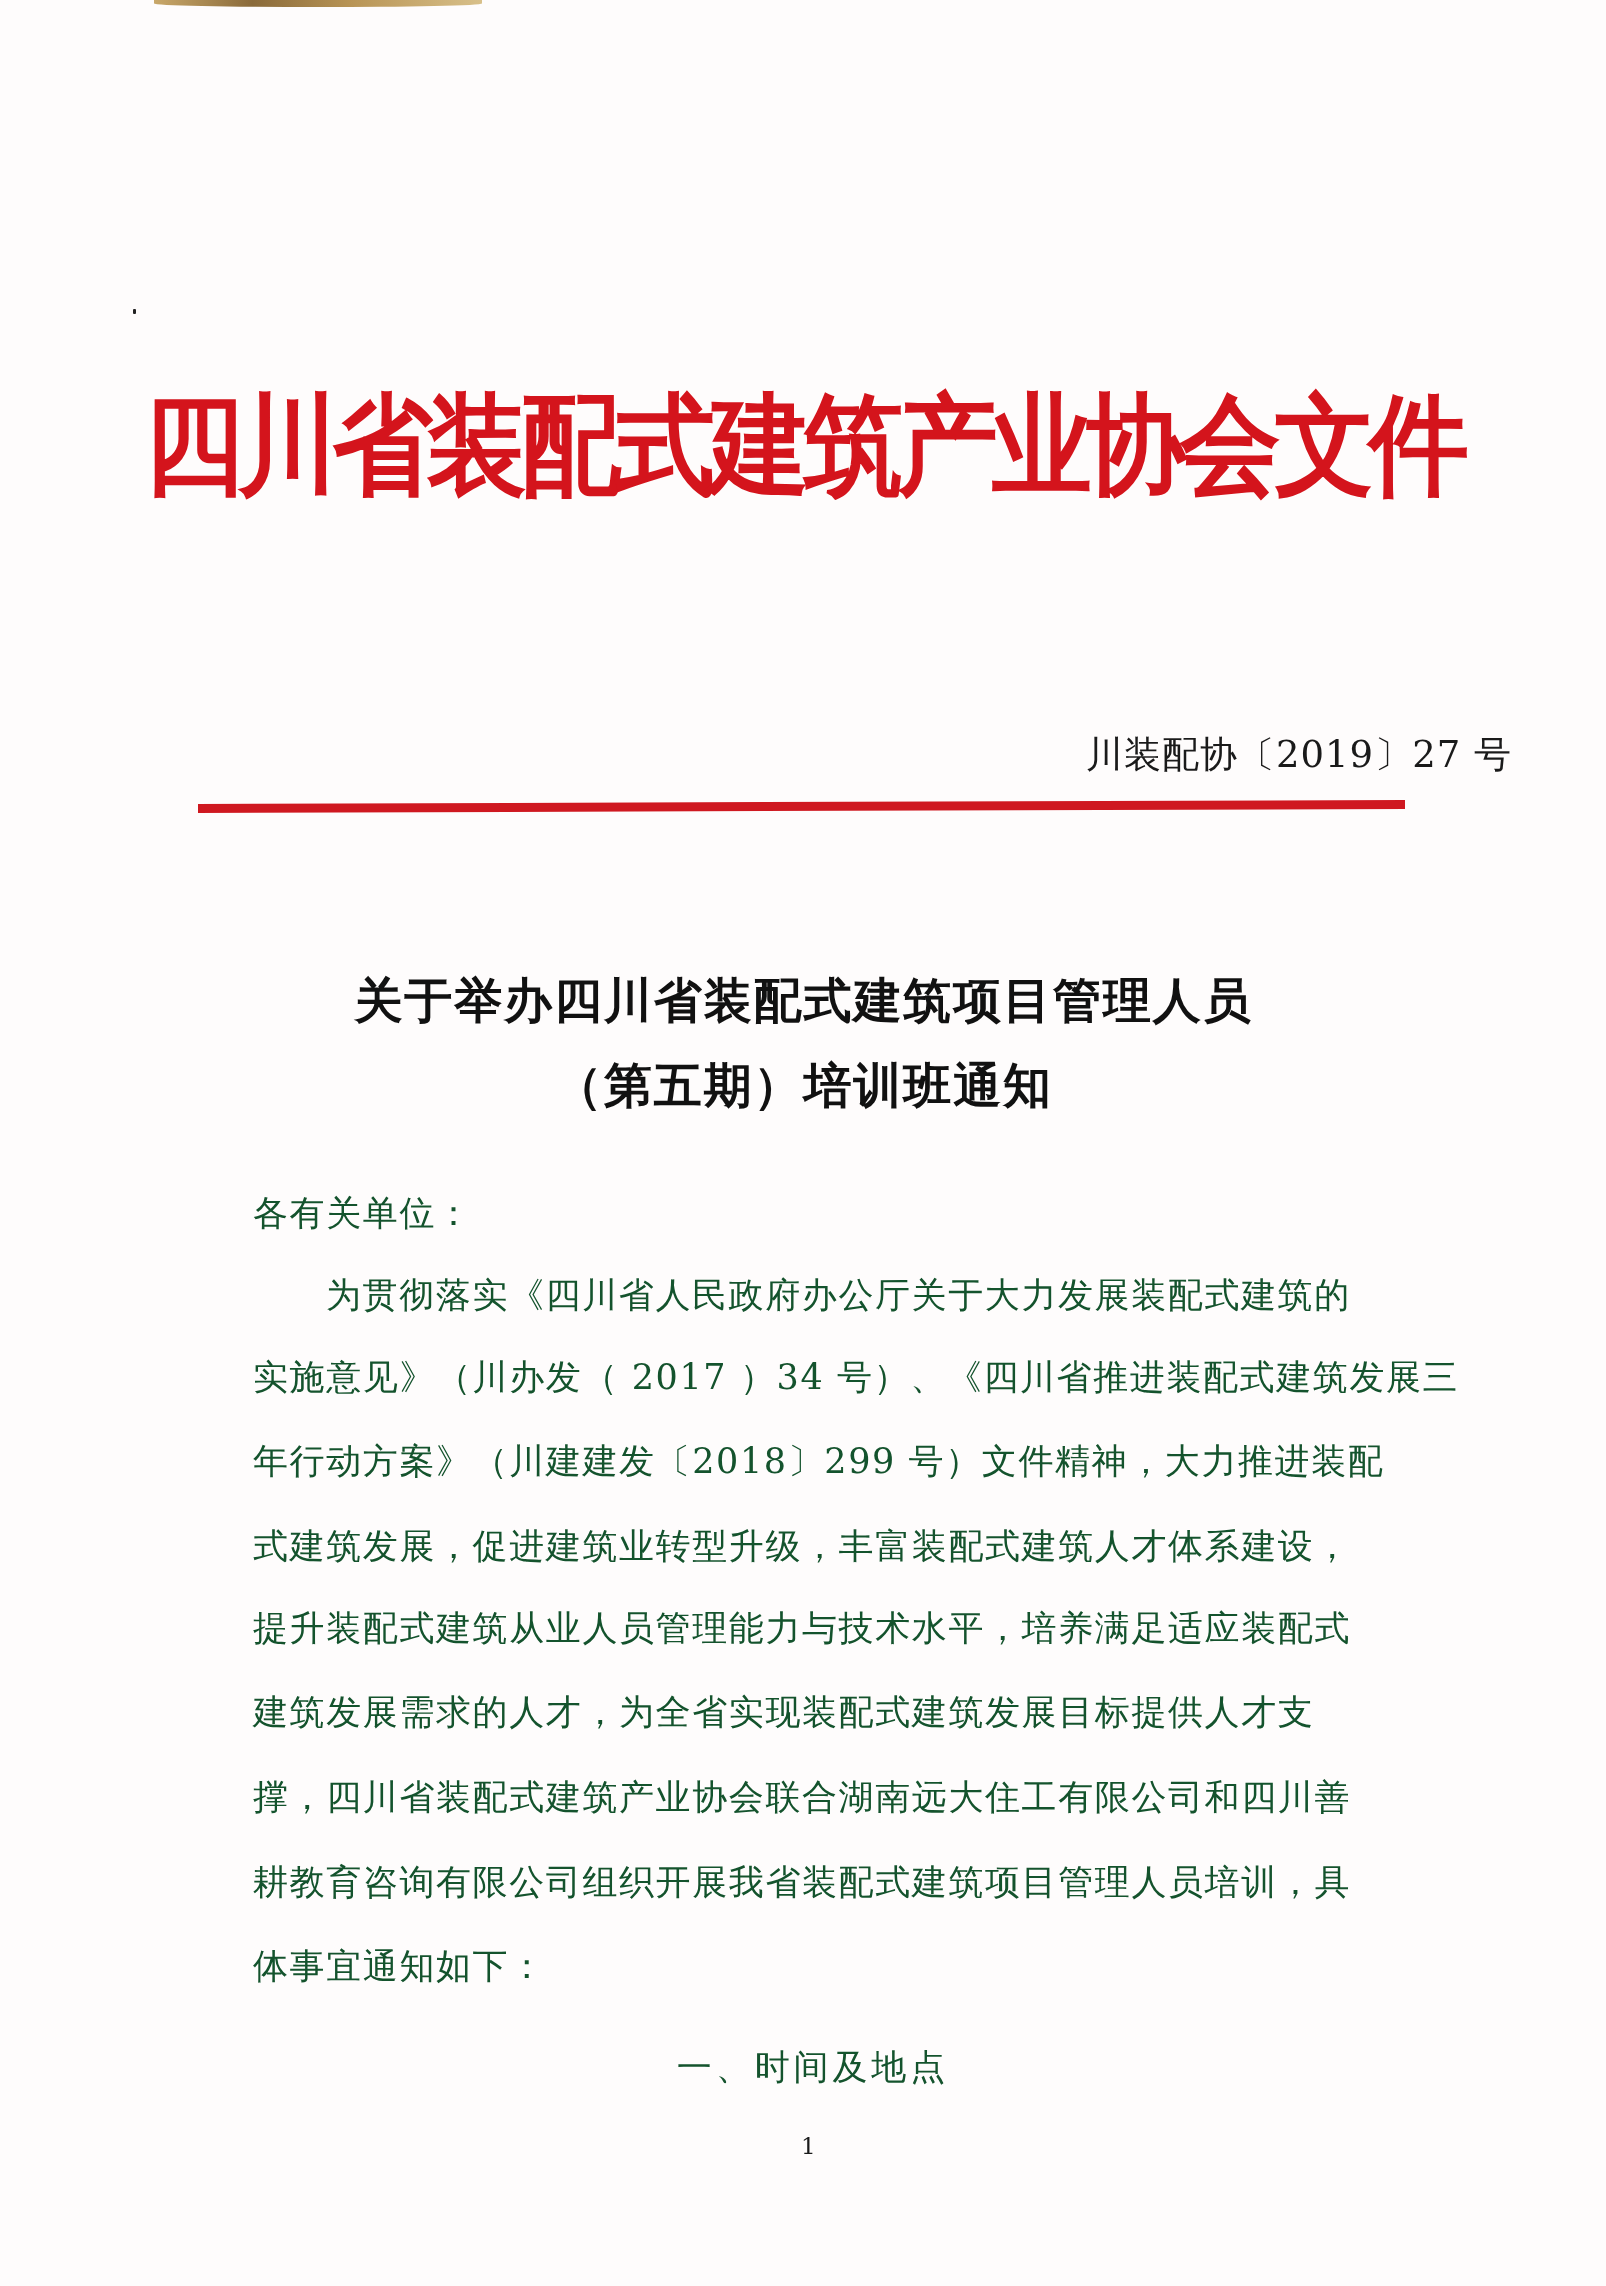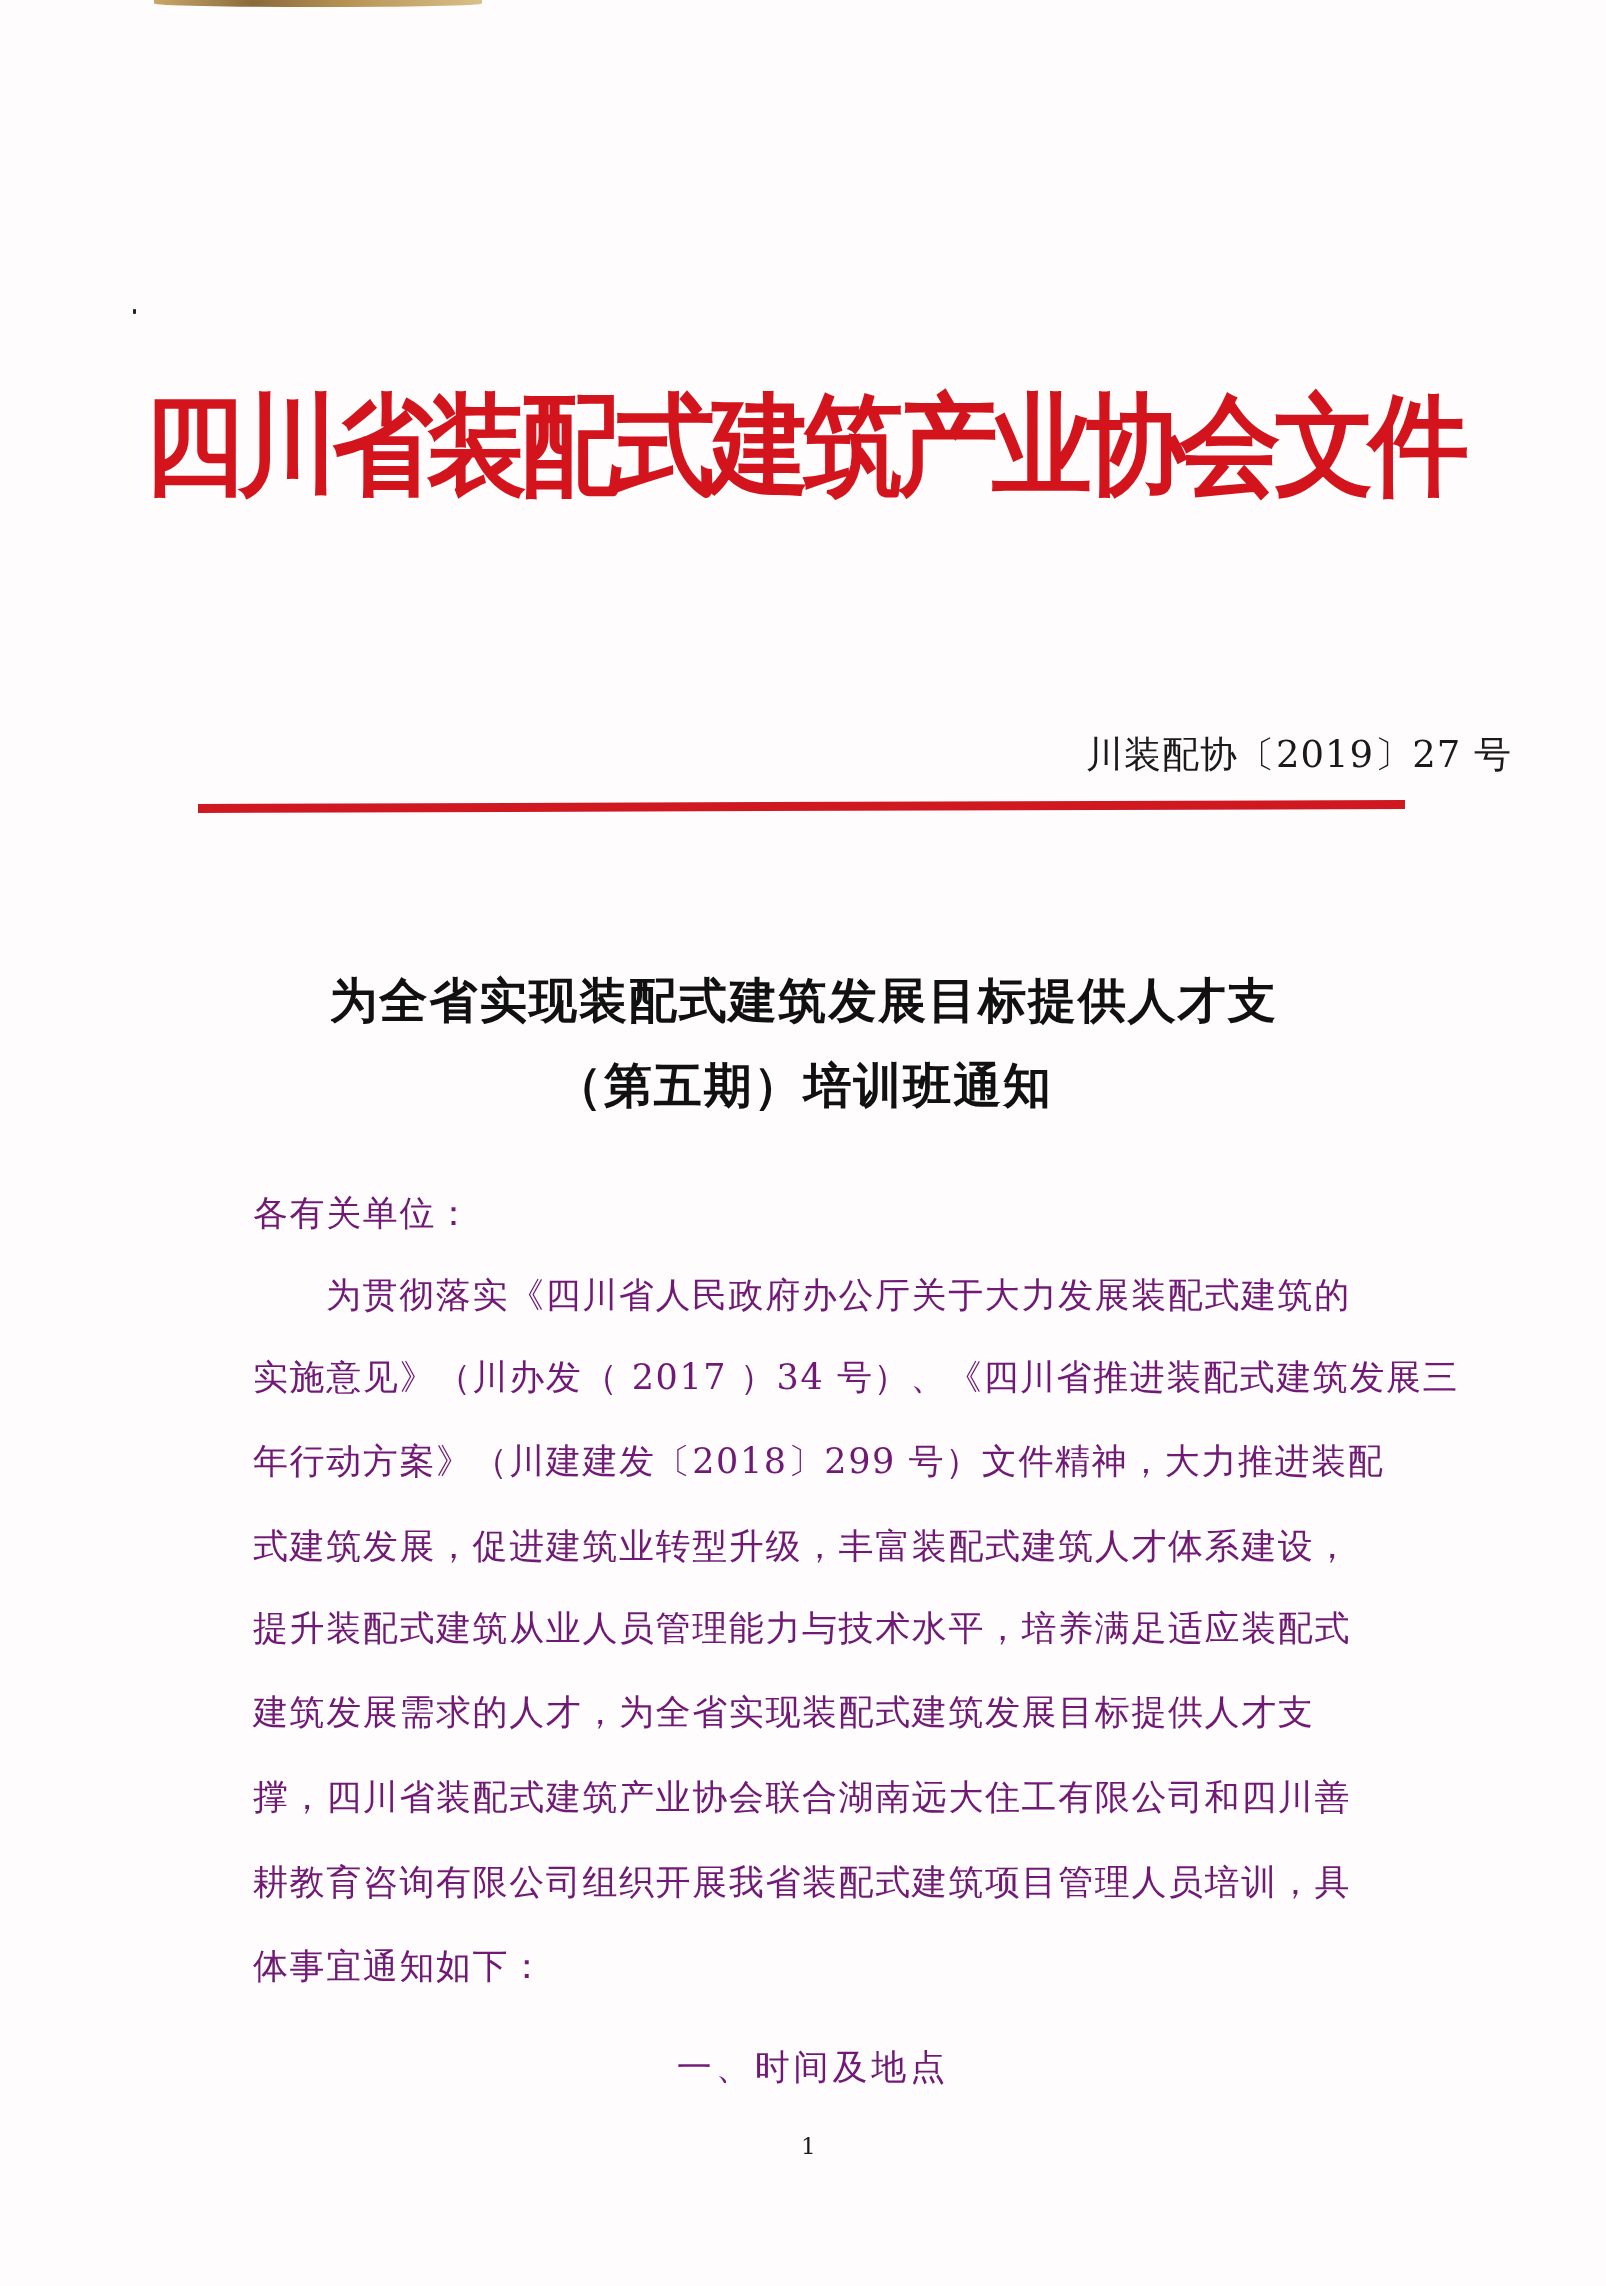--- a/index.html
+++ b/index.html
@@ -32,37 +32,37 @@
   .title {
     position: absolute; left: 0; width: 1607px; text-align: center;
     font-family: "DejaVu Sans", "Liberation Sans", sans-serif;
     font-size: 48px; font-weight: bold; letter-spacing: 1.9px; line-height: 60px; color: #111;
   }
   .t1 { top: 970px; }
   .t2 { top: 1055px; text-align: center; }
   .line {
     position: absolute; left: 253px; width: 1120px;
     font-size: 35px; line-height: 46px; white-space: nowrap; letter-spacing: 1.6px;
-    color: #701a75;
+    color: #14532d;
   }
   .indent { left: 326px; }
   .heading { font-family: "DejaVu Sans", "Liberation Sans", sans-serif; font-weight: normal; letter-spacing: 3.9px; text-align: center; }
   .pageno { position: absolute; left: 801px; top: 2132px; font-size: 23px; line-height: 29px; }
 </style>
 </head>
 <body>
 
 <div class="stain"></div>
 <div class="speck"></div>
 
 <div class="masthead">四川省装配式建筑产业协会文件</div>
 <div class="docno">川装配协〔2019〕27 号</div>
 <div class="redrule"></div>
 
-<div class="title t1">为全省实现装配式建筑发展目标提供人才支</div>
+<div class="title t1">关于举办四川省装配式建筑项目管理人员</div>
 <div class="title t2">（第五期）培训班通知</div>
 
 <div class="line" style="top:1190px">各有关单位：</div>
 
 <div class="line indent" style="top:1272px">为贯彻落实《四川省人民政府办公厅关于大力发展装配式建筑的</div>
 <div class="line" style="top:1354px">实施意见》（川办发（ 2017 ）34 号）、《四川省推进装配式建筑发展三</div>
 <div class="line" style="top:1438px">年行动方案》（川建建发〔2018〕299 号）文件精神，大力推进装配</div>
 <div class="line" style="top:1523px">式建筑发展，促进建筑业转型升级，丰富装配式建筑人才体系建设，</div>
 <div class="line" style="top:1605px">提升装配式建筑从业人员管理能力与技术水平，培养满足适应装配式</div>
 <div class="line" style="top:1689px">建筑发展需求的人才，为全省实现装配式建筑发展目标提供人才支</div>

